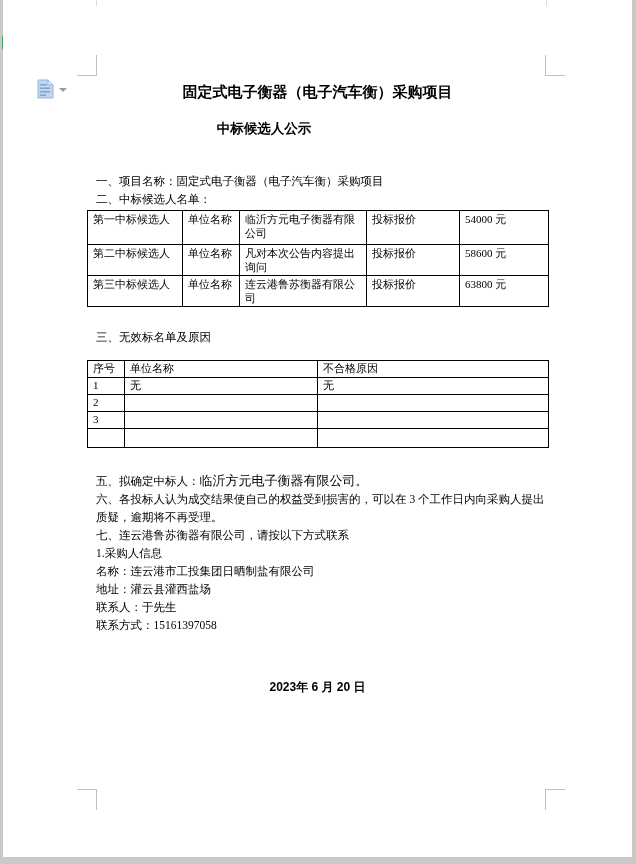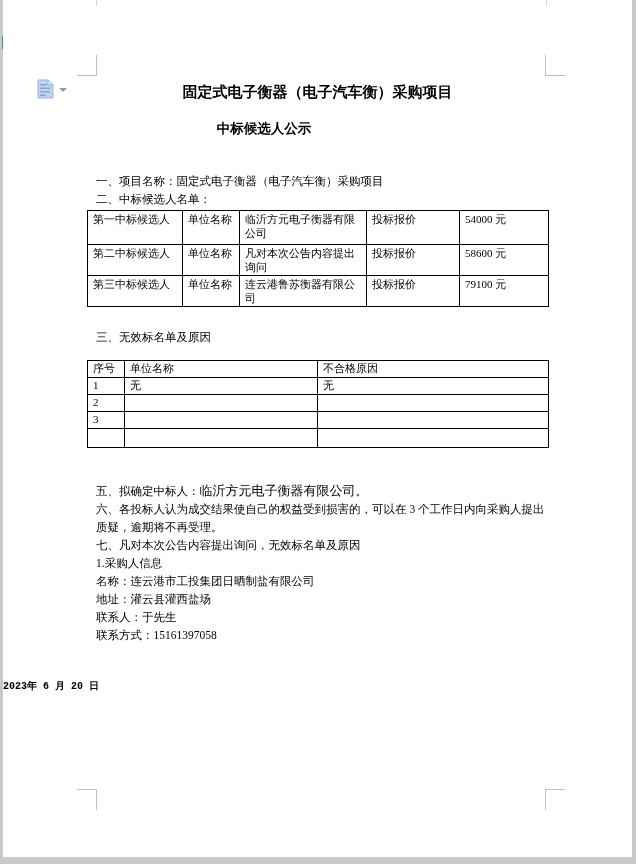--- a/index.html
+++ b/index.html
@@ -63,28 +63,28 @@
     vertical-align:top;padding:1px 5px;overflow:hidden;
     word-break:break-all;
   }
   .tbl-candidates{top:210px;width:461px;border-radius:31px;}
   .tbl-candidates tr.r1{height:34px;} .tbl-candidates tr{height:28px;}
   .tbl-invalid{top:360px;width:461px;}
   .tbl-invalid tr{height:17px;}
   .tbl-invalid tr.last{height:19px;}
   .tbl-invalid td{line-height:13px;}
 
-  .paras{position:absolute;left:93px;top:482px;width:458px;font-size:11.5px;line-height:18px;}
+  .paras{position:absolute;left:93px;top:472px;width:458px;font-size:11.5px;line-height:18px;}
   .paras p{margin:0;}
   .winner{font-family:"Liberation Sans", sans-serif;font-size:13px;}
 
   .docdate{
-    position:absolute;left:0;top:679px;width:629px;
-    font-weight:bold;font-size:10px;
-    font-family:Liberation Mono, monospace;
+    position:absolute;left:0;top:679px;width:629px;text-align:center;
+    font-weight:bold;font-size:12px;
+    font-family:Liberation Sans, sans-serif;
   }
 </style>
 </head>
 <body>
 
 <div class="green-badge">
   <span class="arrow"></span>
 </div>
 
 <div class="page">
@@ -135,21 +135,21 @@
       <td>单位名称</td>
       <td>凡对本次公告内容提出询问</td>
       <td>投标报价</td>
       <td>58600 元</td>
     </tr>
     <tr>
       <td>第三中标候选人</td>
       <td>单位名称</td>
       <td>连云港鲁苏衡器有限公司</td>
       <td>投标报价</td>
-      <td>79100 元</td>
+      <td>63800 元</td>
     </tr>
   </tbody>
     </table>
 
   <div class="bodyline s3">三、无效标名单及原因</div>
 
   <table class="tbl-invalid">
     <colgroup>
         <col style="width:37px">
         <col style="width:193px">
@@ -180,21 +180,21 @@
       <td></td>
       <td></td>
       <td></td>
     </tr>
   </tbody>
     </table>
 
   <div class="paras">
     <p><span>五、拟确定中标人：</span><span class="winner">临沂方元电子衡器有限公司</span><span>。</span></p>
     <p>六、各投标人认为成交结果使自己的权益受到损害的，可以在 3 个工作日内向采购人提出质疑，逾期将不再受理。</p>
-    <p>七、凡对本次公告内容提出询问，无效标名单及原因</p>
+    <p>七、连云港鲁苏衡器有限公司，请按以下方式联系</p>
     <p>1.采购人信息</p>
     <p>名称：连云港市工投集团日晒制盐有限公司</p>
     <p>地址：灌云县灌西盐场</p>
     <p>联系人：于先生</p>
     <p>联系方式：15161397058</p>
   </div>
 
   <div class="docdate">2023年 6 月 20 日</div>
 
 </div>

